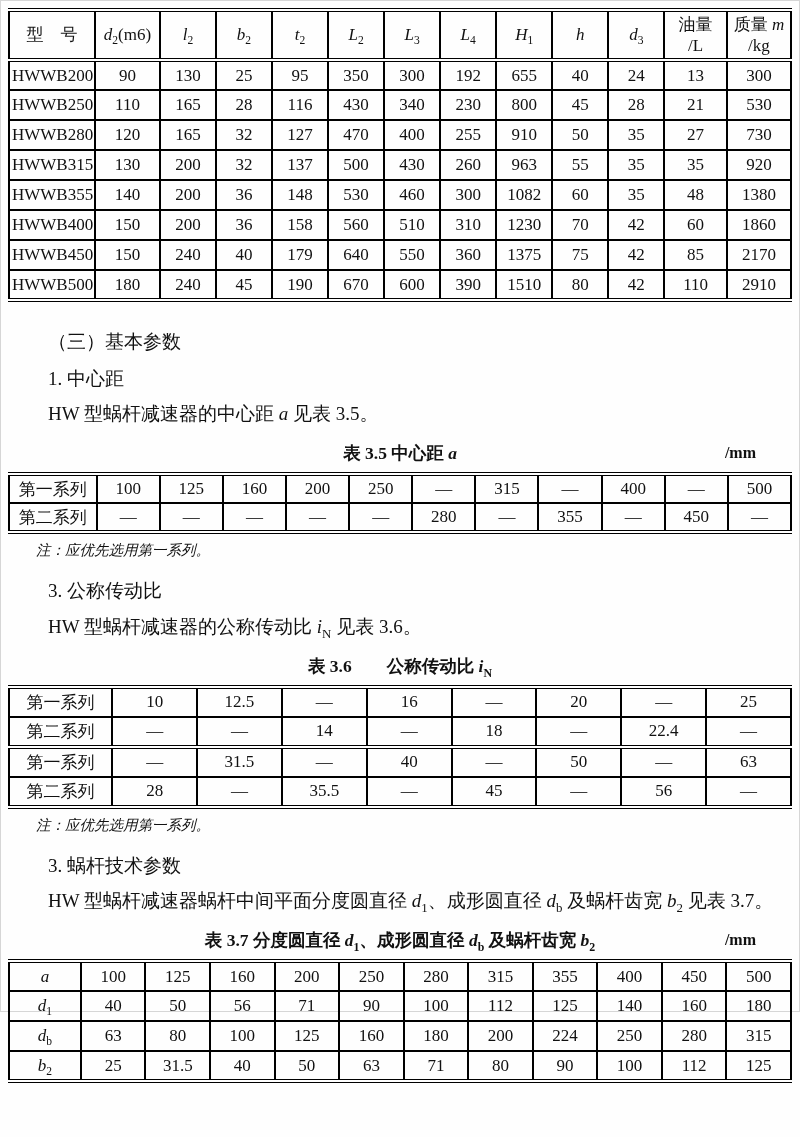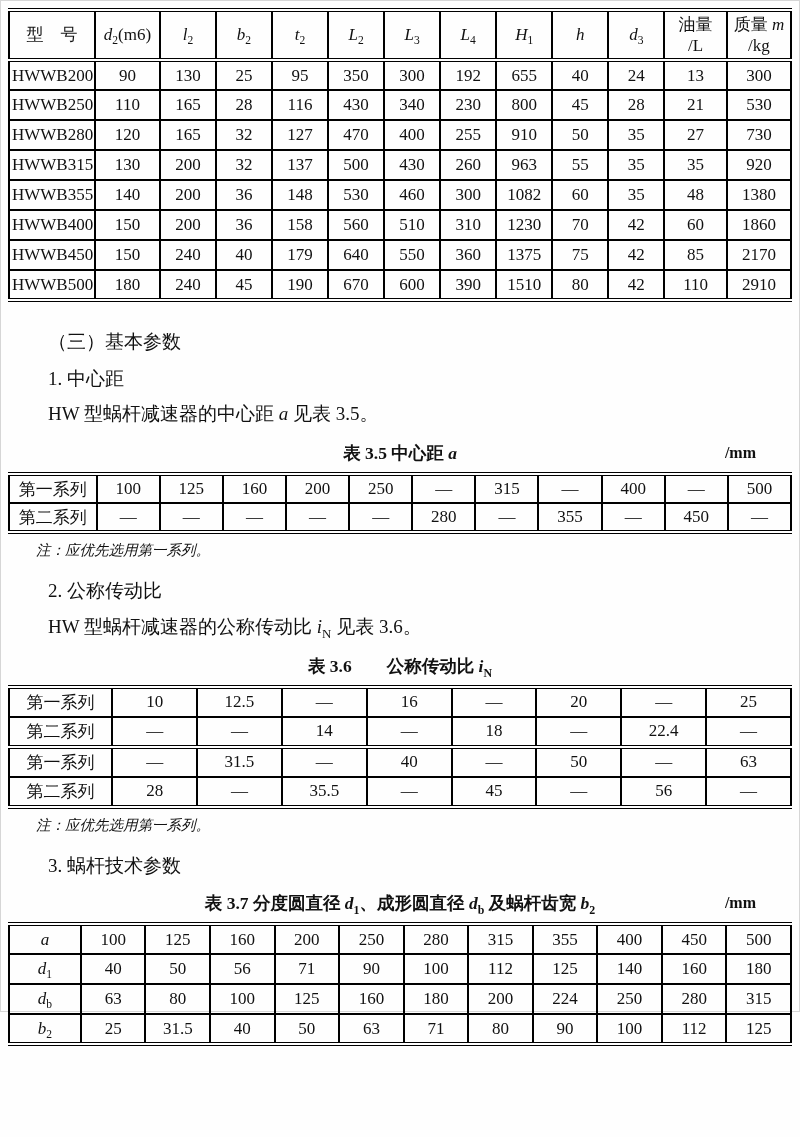--- a/index.html
+++ b/index.html
@@ -281,21 +281,21 @@
             <td>355</td>
             <td>—</td>
             <td>450</td>
             <td>—</td>
           </tr>
         </tbody>
       </table>
   </div>
   <p class="note">注：应优先选用第一系列。</p>
 
-  <p class="heading sec-heading">2. 公称传动比</p>
+  <p class="heading sec-heading">3. 公称传动比</p>
   <p class="body-text">HW 型蜗杆减速器的公称传动比 <var>i</var><sub>N</sub> 见表 3.6。</p>
 
   <div class="caption-row">
     <span class="tbl-title">表 3.6　　公称传动比 <var>i</var><sub>N</sub></span>
   </div>
   <div class="tbl-wrap">
     <table class="tbl t36">
         <tbody>
           <tr>
             <td>第一系列</td>
@@ -340,20 +340,21 @@
             <td>—</td>
             <td>56</td>
             <td>—</td>
           </tr>
         </tbody>
       </table>
   </div>
   <p class="note">注：应优先选用第一系列。</p>
 
   <p class="heading sec-heading">3. 蜗杆技术参数</p>
+  <p class="body-text">HW 型蜗杆减速器蜗杆中间平面分度圆直径 <var>d</var><sub>1</sub>、成形圆直径 <var>d</var><sub>b</sub> 及蜗杆齿宽 <var>b</var><sub>2</sub> 见表 3.7。</p>
 
   <div class="caption-row">
     <span class="tbl-title">表 3.7 分度圆直径 <var>d</var><sub>1</sub>、成形圆直径 <var>d</var><sub>b</sub> 及蜗杆齿宽 <var>b</var><sub>2</sub></span>
     <span class="tbl-unit">/mm</span>
   </div>
   <div class="tbl-wrap">
     <table class="tbl t37">
         <tbody>
           <tr>
             <td><var>a</var></td>

